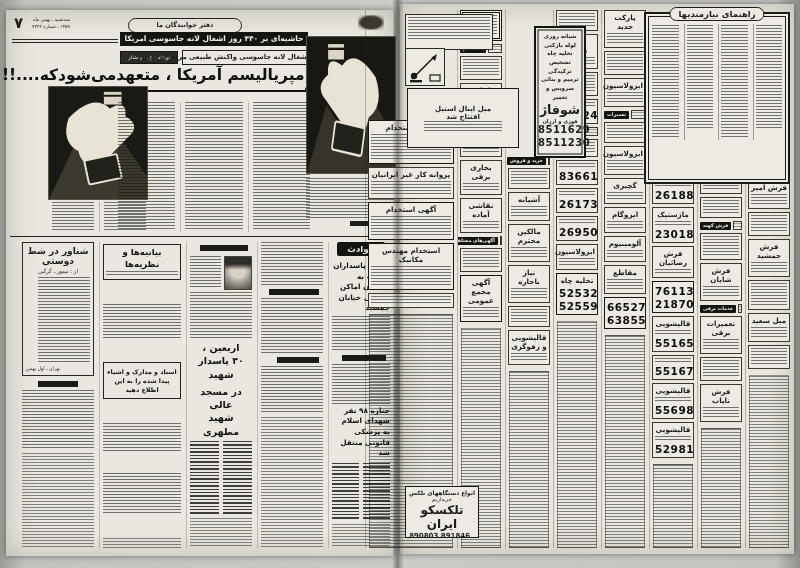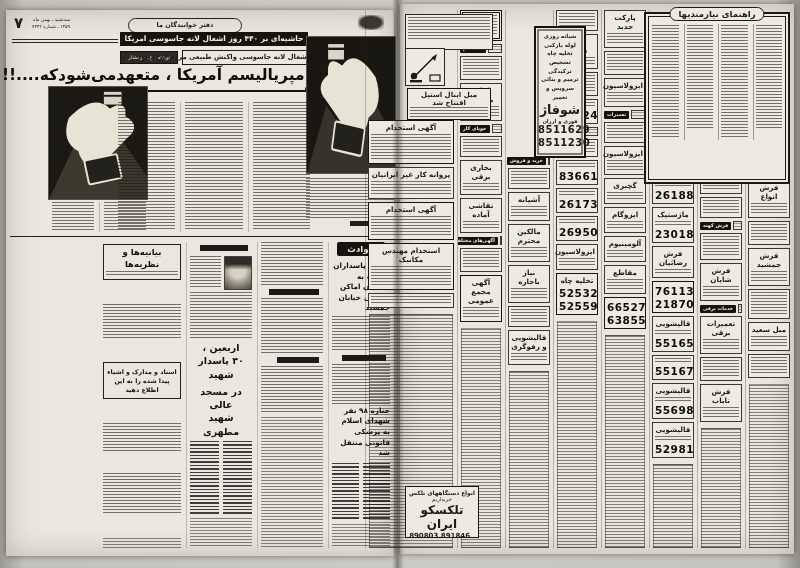--- a/index.html
+++ b/index.html
@@ -94,21 +94,21 @@
   #shofazh .sword{font-size:12.5px;font-weight:bold;margin:1px 0;}
   #shofazh .scheap{font-size:5.2px;font-weight:bold;}
   #shofazh .snum{font-size:10px;font-weight:bold;direction:ltr;letter-spacing:.5px;line-height:1.25;}
   #telex{left:5px;top:482px;width:68px;height:44px;border:1.6px solid #16150f;padding:3px 2px;text-align:center;direction:rtl;}
   #telex .t1{font-size:5.8px;font-weight:bold;}
   #telex .t2{font-size:5.4px;}
   #telex .brand{font-size:12px;font-weight:bold;margin:1px 0;}
   #telex .tph{font-size:7px;font-weight:bold;direction:ltr;}
   #topbox{left:5px;top:10px;width:82px;height:30px;border:1.2px solid #2a2822;padding:2px;}
   #electro{left:5px;top:44px;width:38px;height:36px;border:1.2px solid #2a2822;}
-  #mabl{left:7px;top:84px;width:78px;height:26px;border:1.6px solid #16150f;padding:2px;text-align:center;direction:rtl;}
+  #mabl{left:7px;top:84px;width:78px;height:26px;border:1.6px solid #16150f;padding:16px;text-align:center;direction:rtl;}
   #mabl b{font-size:7px;display:block;}
 </style>
 </head>
 <body>
 
 <div id="scan">
   <div class="mark" style="left:12px;top:180px;width:2px;height:60px;transform:rotate(6deg);"></div>
   <div class="mark" style="left:9px;top:300px;width:2px;height:90px;transform:rotate(-4deg);"></div>
 
   <div class="page" id="pageL">
@@ -215,31 +215,41 @@
           <div class="h-md" style="font-size:8.5px;margin:0;">بیانیه‌ها و نظریه‌ها</div>
           <i class="sim" style="height:6px;"></i>
         </div>
         <i class="sim" style="height:34px;"></i>
         <div class="boxed">
           <div class="h-sm" style="font-size:6.3px;text-align:center;">اسناد و مدارک و اشیاء پیدا شده را به این اطلاع دهید</div>
         </div>
         <i class="sim" style="height:28px;"></i>
         <i class="sim" style="height:40px;"></i>
       </div>
+      <div class="bcol" style="flex:0 0 72px;">
+        <div class="poembox">
+          <div class="poem-t">شناور در شط دوستی</div>
+          <div class="poem-b">از : تیمور ـ گرگین</div>
+          <i class="sim" style="height:86px;width:82%;"></i>
+          <div class="poem-f">تهران ـ اول بهمن</div>
+        </div>
+        <i class="simtitle" style="width:40px;margin:5px auto 3px;"></i>
+        <i class="sim" style="height:60px;"></i>
+      </div>
     </div>
   </div>
 
   <div class="page" id="pageR">
     <div id="cols">
         <div class="adcol" style="padding-top: 140px;">
           <div class="ad">
             <i class="sim" style="height: 21px;"></i>
           </div>
           <div class="ad">
-            <h4>فرش انواع</h4>
+            <h4>فرش امیر</h4>
             <i class="sim" style="height: 12px;"></i>
           </div>
           <div class="ad">
             <i class="sim" style="height: 18px;"></i>
           </div>
           <div class="ad">
             <h4>فرش جمشید</h4>
             <i class="sim" style="height: 12px;"></i>
           </div>
           <div class="ad">

